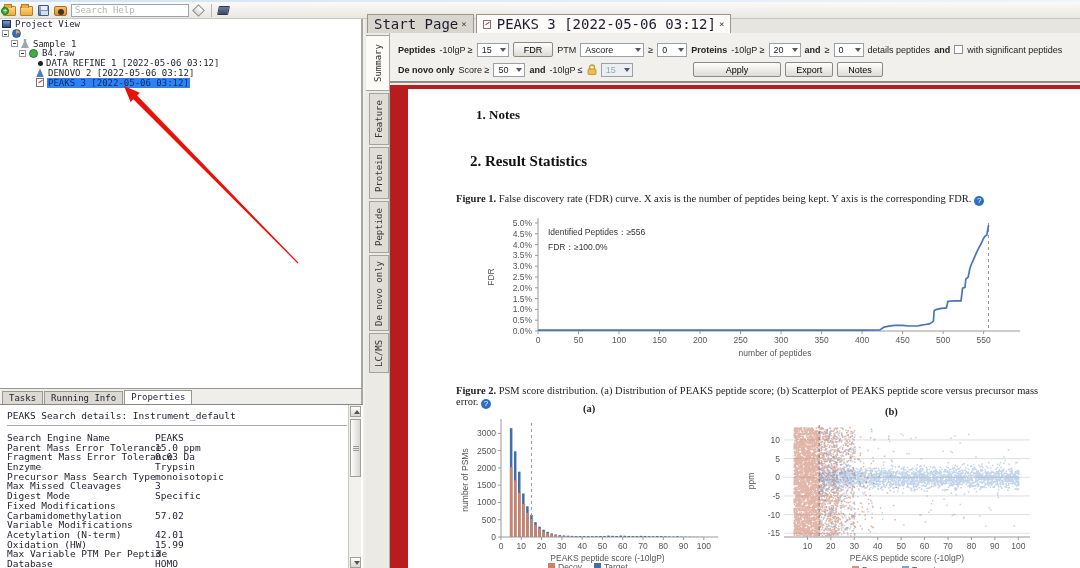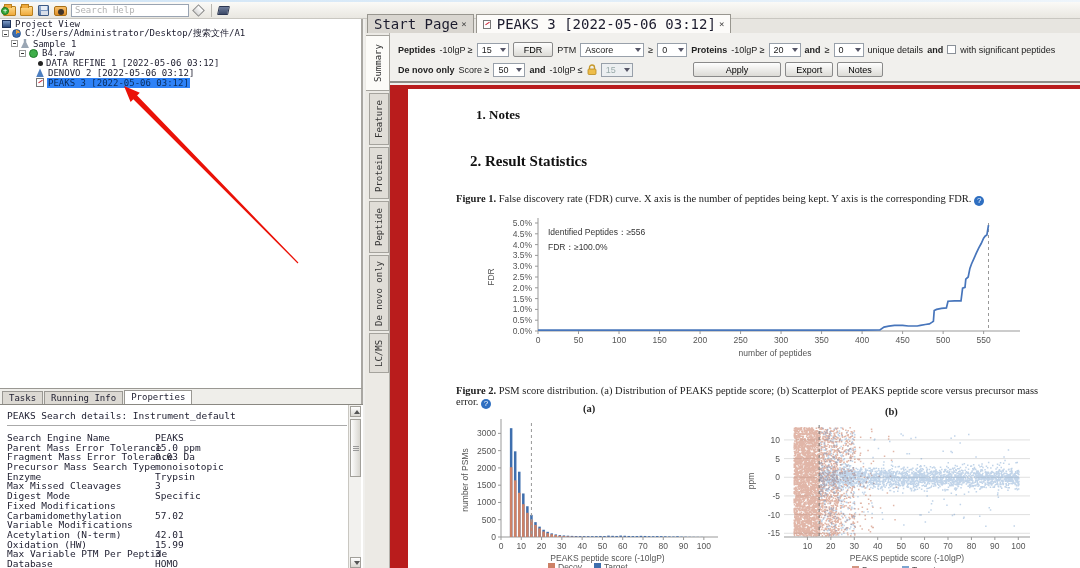--- a/index.html
+++ b/index.html
@@ -137,21 +137,20 @@
 </div>
 
 <div class="projpanel">
   <div class="trow" style="padding-left:2px">
     <span class="ticon i-view"></span>
     <span class="tlabel">Project View</span>
   </div>
   <div class="trow" style="padding-left:2px">
     <span class="expander"></span>
     <span class="ticon i-proj"></span>
-    <span class="tlabel">C:/Users/Administrator/Desktop/搜索文件/A1</span>
   </div>
   <div class="trow" style="padding-left:11px">
     <span class="expander"></span>
     <span class="ticon i-sample"></span>
     <span class="tlabel">Sample 1</span>
   </div>
   <div class="trow" style="padding-left:19px">
     <span class="expander"></span>
     <span class="ticon i-raw"></span>
     <span class="tlabel">B4.raw</span>
@@ -185,26 +184,26 @@
       </div>
     <div class="prow">
         <span class="pkey">Parent Mass Error Tolerance</span>
         <span>15.0 ppm</span>
       </div>
     <div class="prow">
         <span class="pkey">Fragment Mass Error Tolerance</span>
         <span>0.03 Da</span>
       </div>
     <div class="prow">
+        <span class="pkey">Enzyme</span>
+        <span>Trypsin</span>
+      </div>
+    <div class="prow">
         <span class="pkey">Precursor Mass Search Type</span>
         <span>monoisotopic</span>
-      </div>
-    <div class="prow">
-        <span class="pkey">Enzyme</span>
-        <span>Trypsin</span>
       </div>
     <div class="prow">
         <span class="pkey">Max Missed Cleavages</span>
         <span>3</span>
       </div>
     <div class="prow">
         <span class="pkey">Digest Mode</span>
         <span>Specific</span>
       </div>
     <div class="prow">
@@ -288,21 +287,21 @@
     <span class="sel">
         <span>20</span>
         <span class="caret"></span>
       </span>
     <span class="fb">and</span>
     <span>≥</span>
     <span class="sel">
         <span>0</span>
         <span class="caret"></span>
       </span>
-    <span>unique details</span>
+    <span>details peptides</span>
     <span class="fb">and</span>
     <span class="chk"></span>
     <span>with significant peptides</span>
   </div>
   <div class="frow frow2">
     <span class="fb">De novo only</span>
     <span>Score ≥</span>
     <span class="sel">
         <span>50</span>
         <span class="caret"></span>

